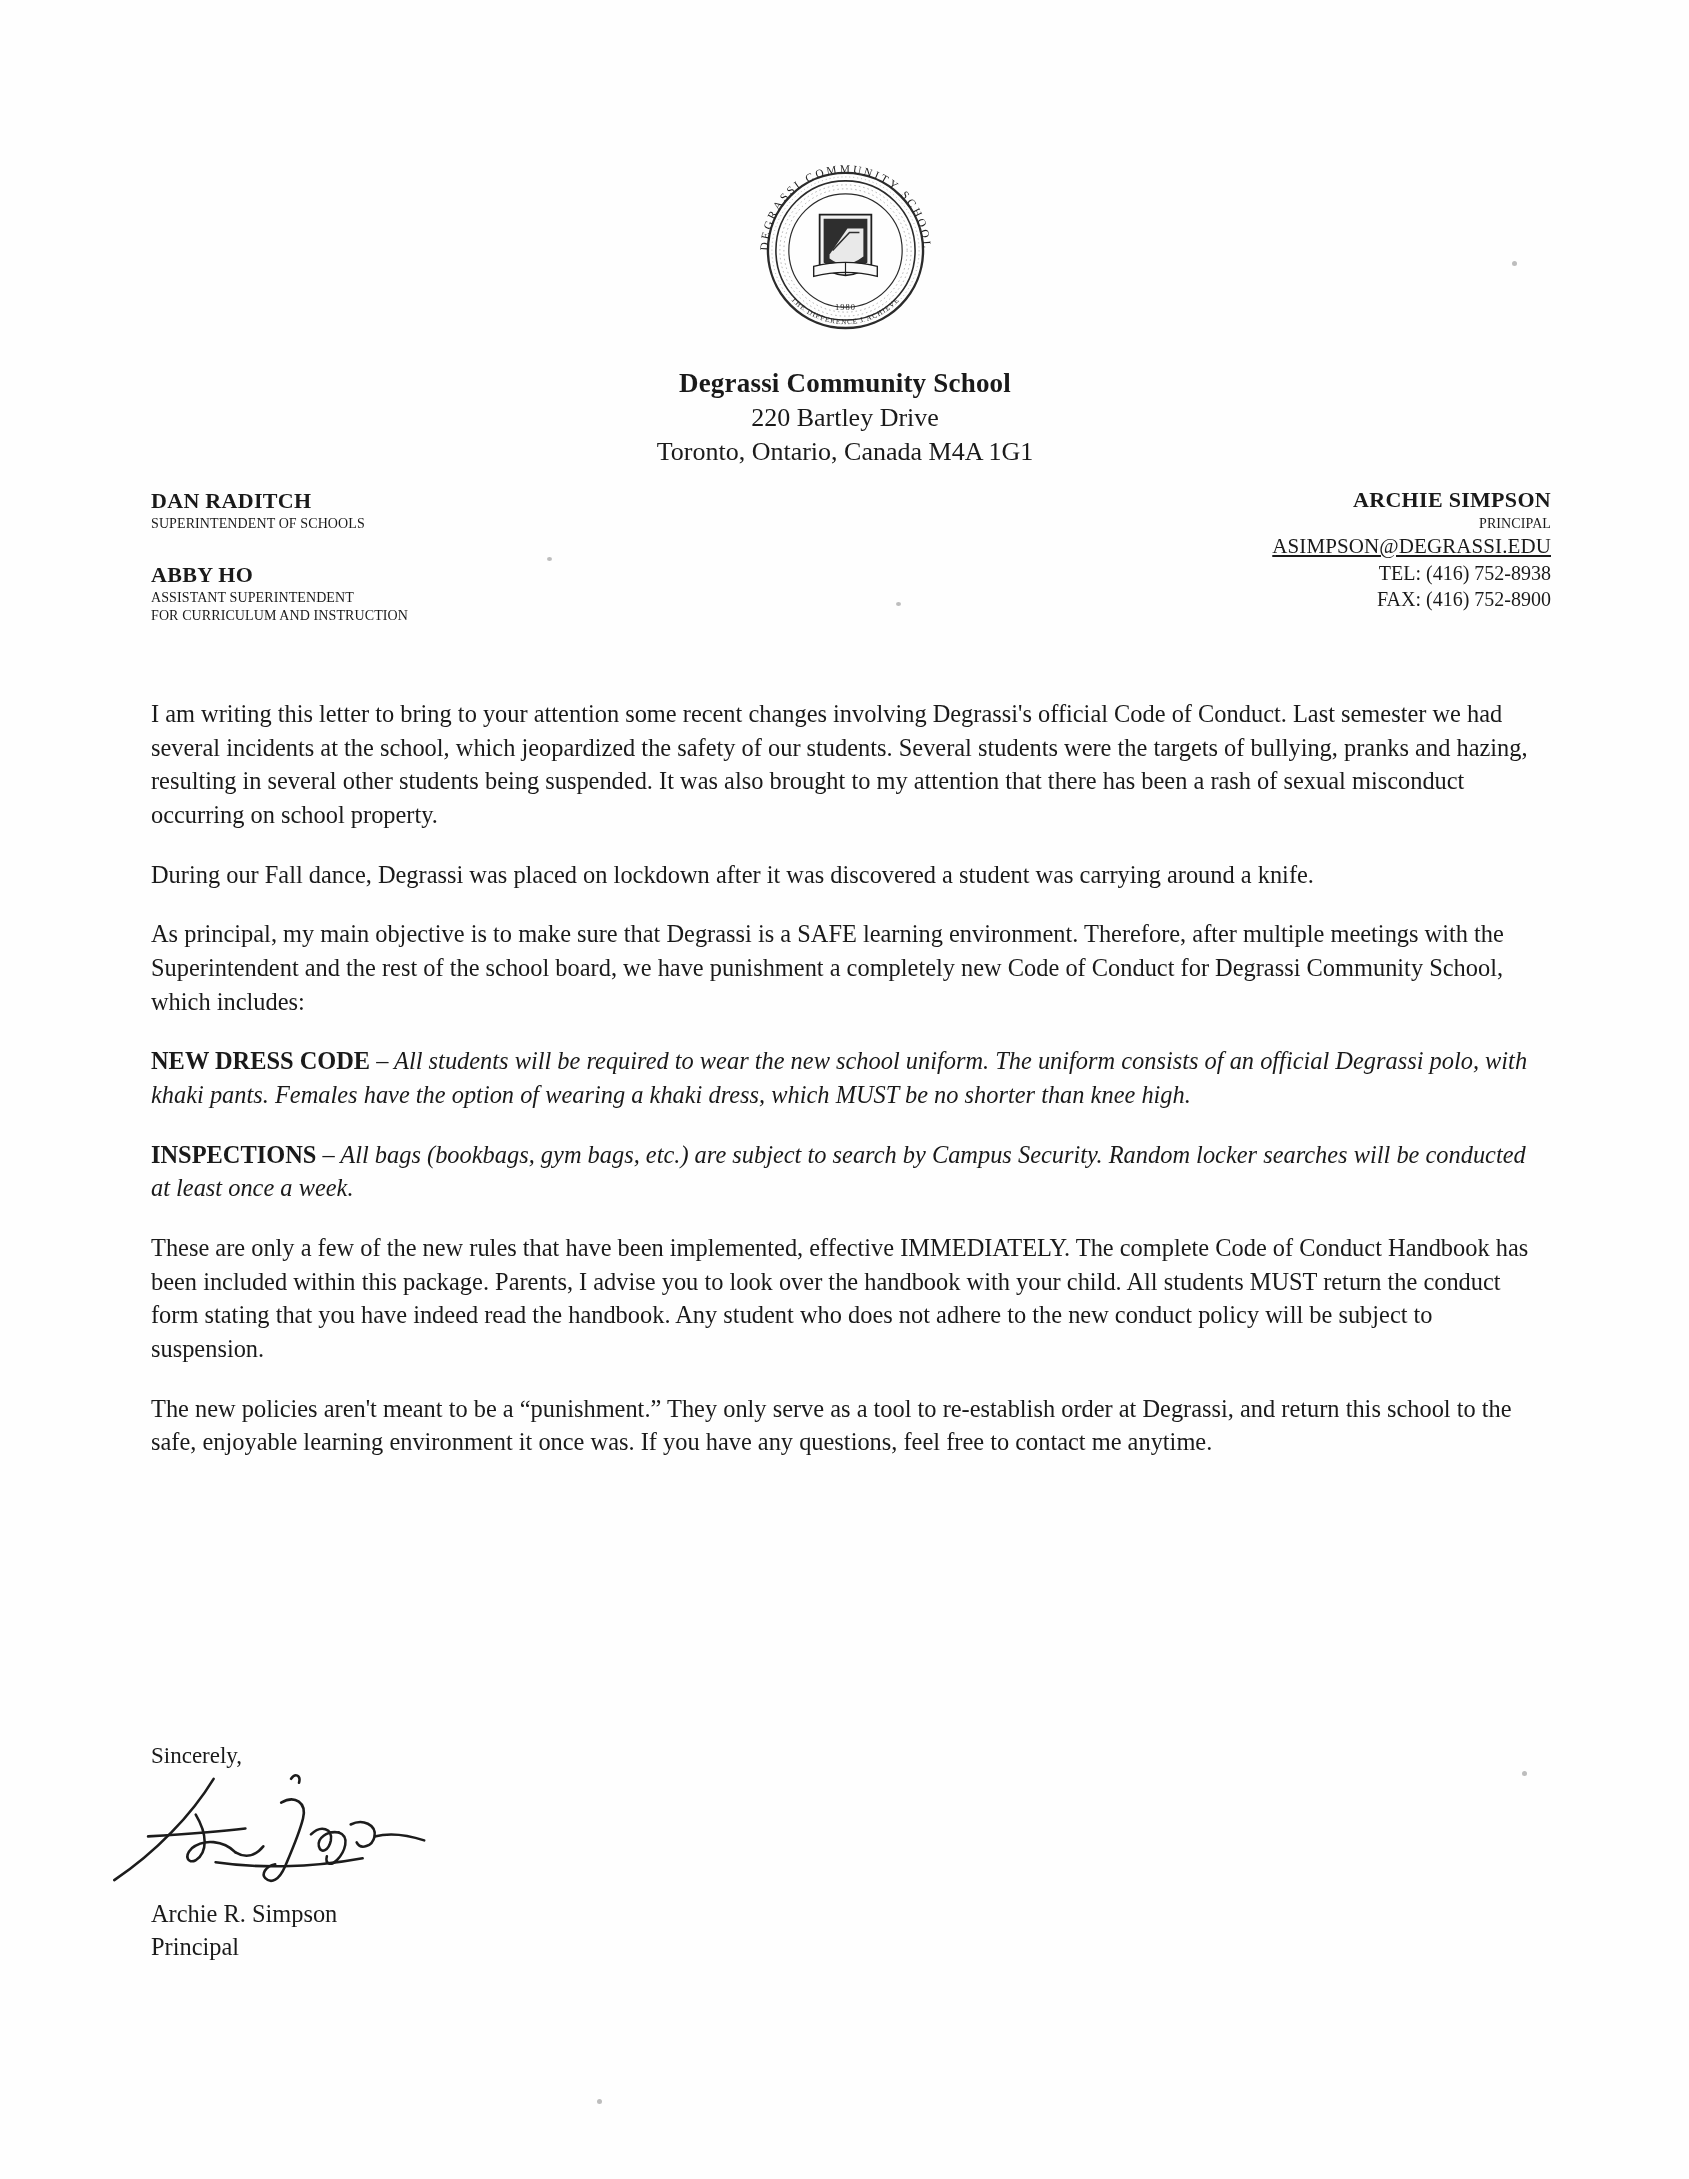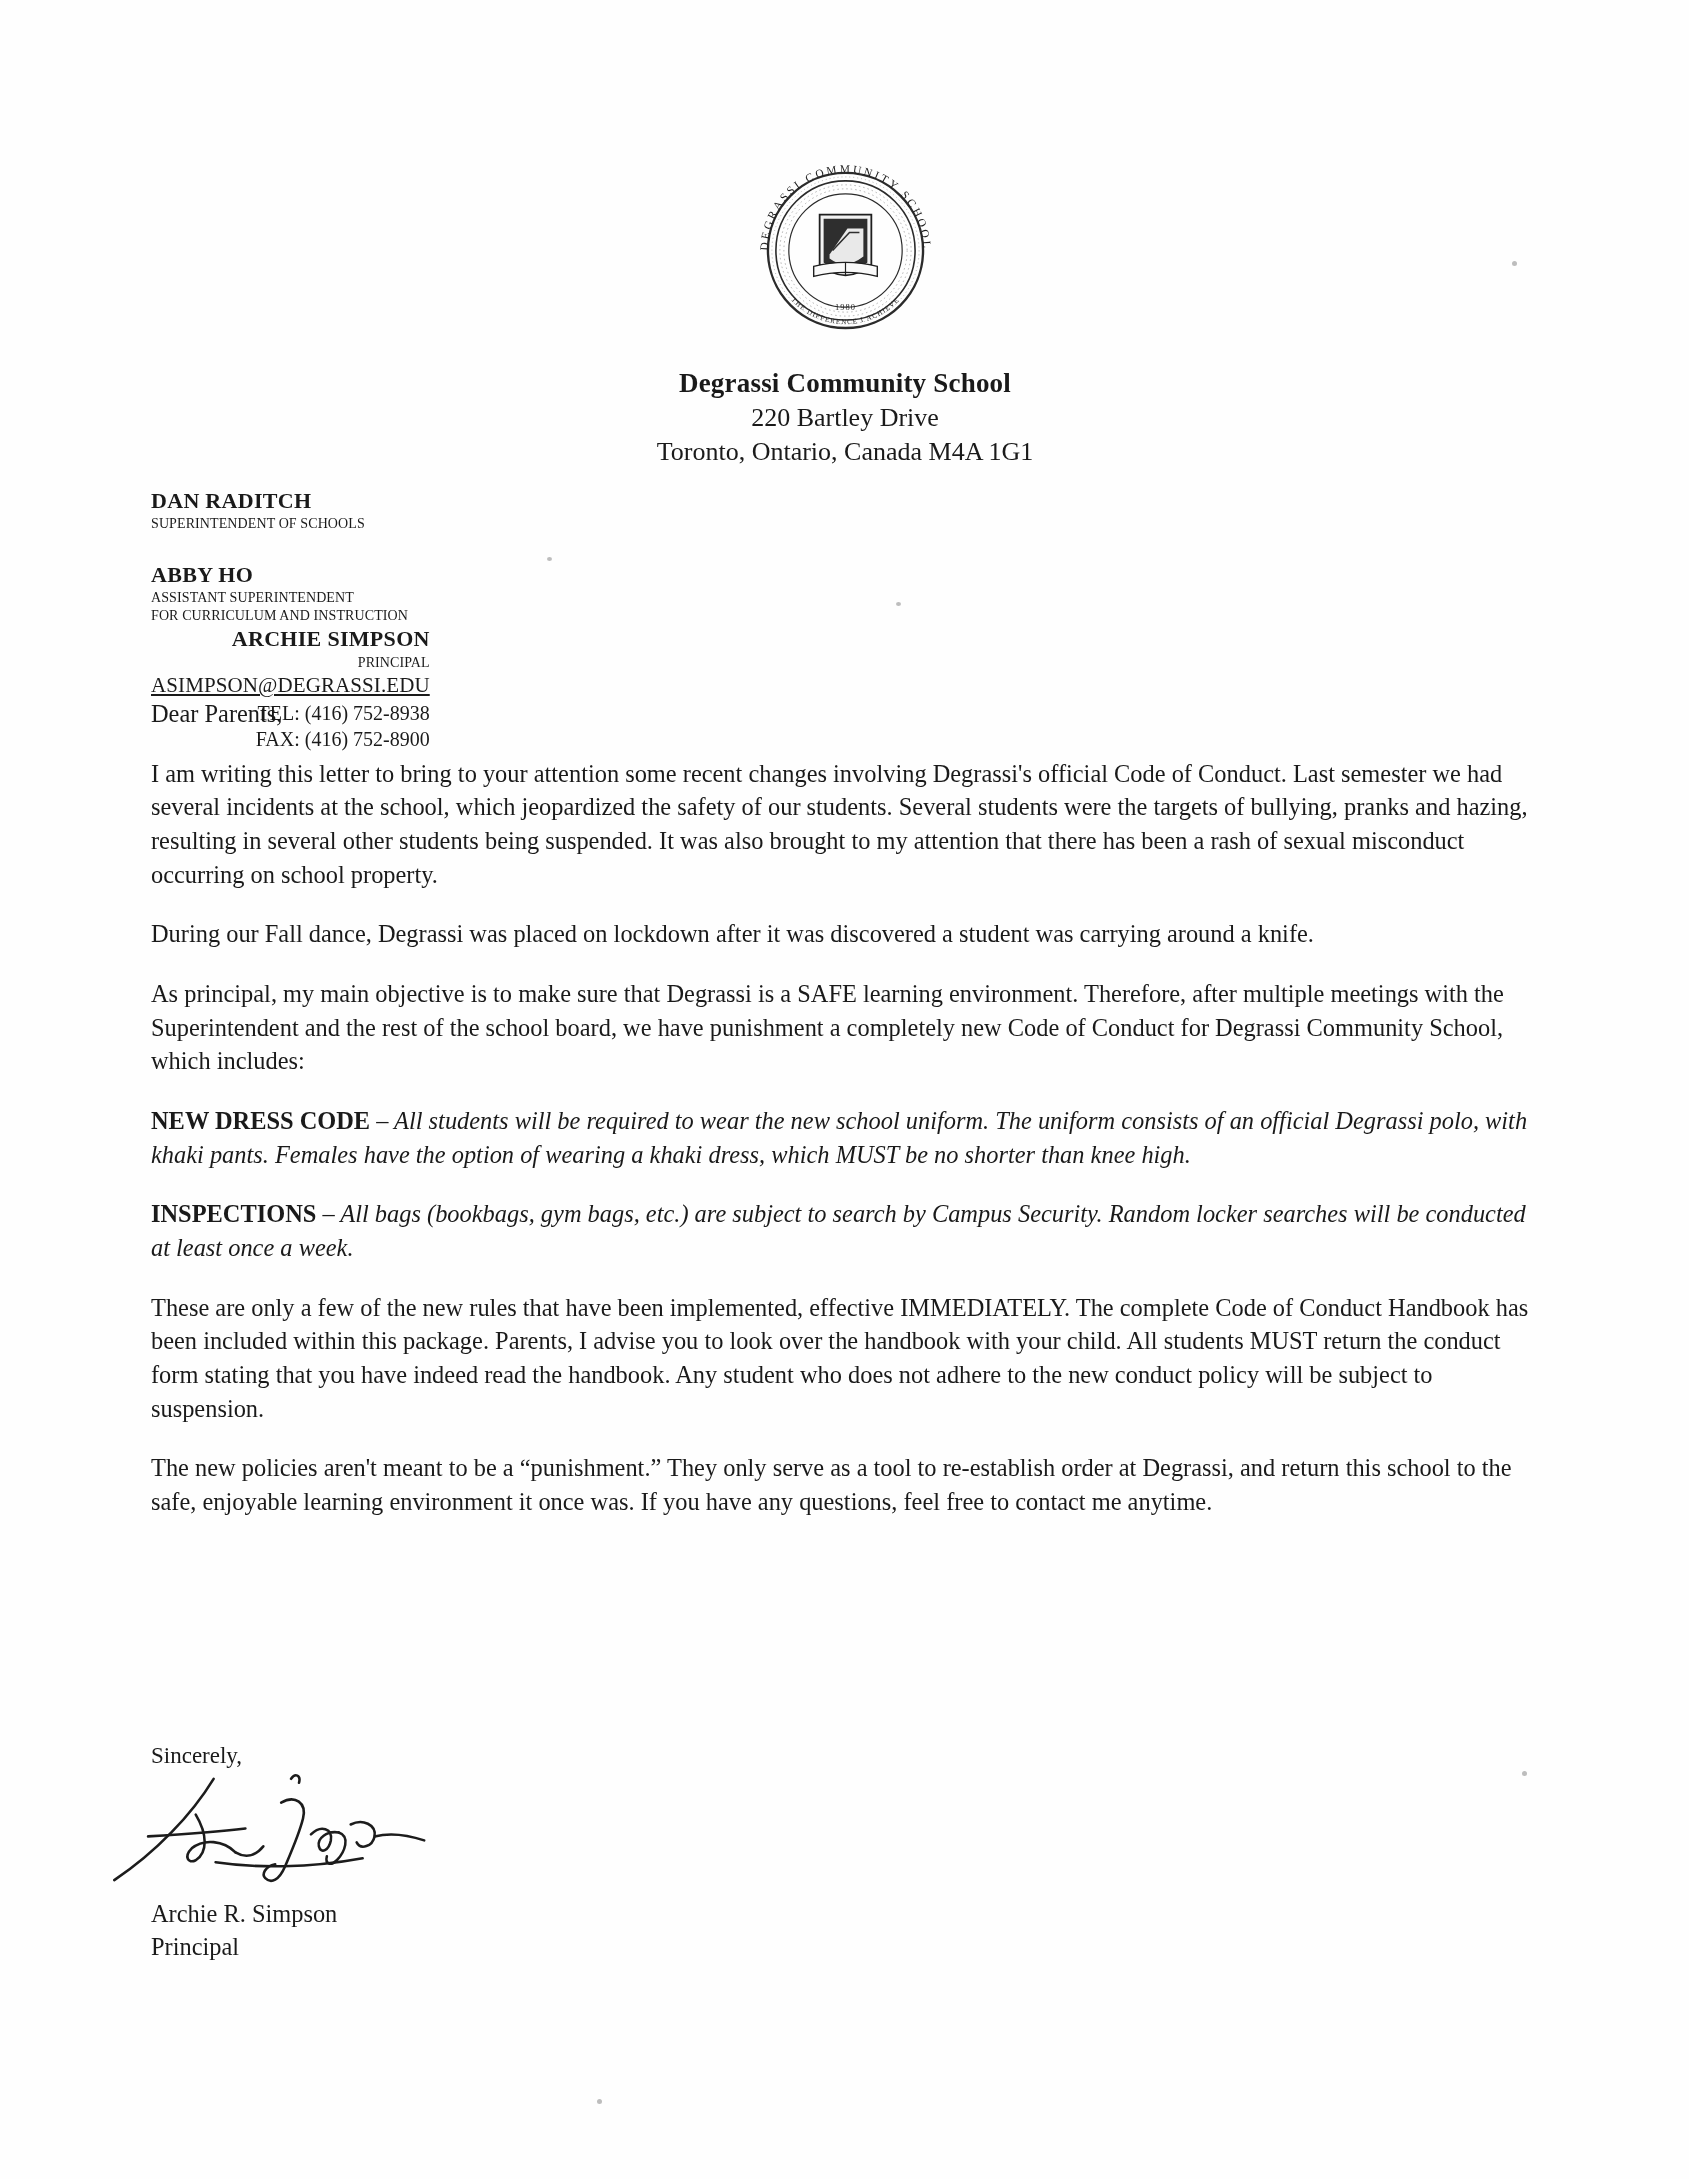--- a/index.html
+++ b/index.html
@@ -57,21 +57,20 @@
 
   
   .contacts {
     position: absolute;
     top: 486px;
     left: 151px;
     right: 139px;
     display: flex;
     justify-content: space-between;
     align-items: flex-start;
-    flex-direction: column;
   }
   .contact-left { text-align: left; line-height: 1.32; }
   .contact-right { text-align: right; line-height: 1.30; }
   .c-name {
     font-size: 22px;
     font-weight: bold;
     letter-spacing: 0.3px;
   }
   .c-title {
     font-size: 14px;
@@ -191,21 +190,20 @@
       <div class="c-title">PRINCIPAL</div>
       <div class="c-email">ASIMPSON@DEGRASSI.EDU</div>
       <div class="c-line">TEL: (416) 752-8938</div>
       <div class="c-line">FAX: (416) 752-8900</div>
     </div>
 
   </div>
 
   <div class="body-text">
 
-    <p class="para">Dear Parents,</p>
 
     <p class="para">I am writing this letter to bring to your attention some recent changes involving Degrassi's official Code of Conduct.  Last semester we had several incidents at the school, which jeopardized the safety of our students.  Several students were the targets of bullying, pranks and hazing, resulting in several other students being suspended.  It was also brought to my attention that there has been a rash of sexual misconduct occurring on school property.</p>
     <p class="para">During our Fall dance, Degrassi was placed on lockdown after it was discovered a student was carrying around a knife.</p>
     <p class="para">As principal, my main objective is to make sure that Degrassi is a SAFE learning environment.  Therefore, after multiple meetings with the Superintendent and the rest of the school board, we have punishment a completely new Code of Conduct for Degrassi Community School, which includes:</p>
 
     <p class="para"><span class="lead">NEW DRESS CODE</span><span class="ital"> – All students will be required to wear the new school uniform.  The uniform consists of an official Degrassi polo, with khaki pants.  Females have the option of wearing a khaki dress, which MUST be no shorter than knee high.</span></p>
 
     <p class="para"><span class="lead">INSPECTIONS</span><span class="ital"> – All bags (bookbags, gym bags, etc.) are subject to search by Campus Security.  Random locker searches will be conducted at least once a week.</span></p>
 
     <p class="para">These are only a few of the new rules that have been implemented, effective IMMEDIATELY.  The complete Code of Conduct Handbook has been included within this package.  Parents, I advise you to look over the handbook with your child. All students MUST return the conduct form stating that you have indeed read the handbook.  Any student who does not adhere to the new conduct policy will be subject to suspension.</p>

